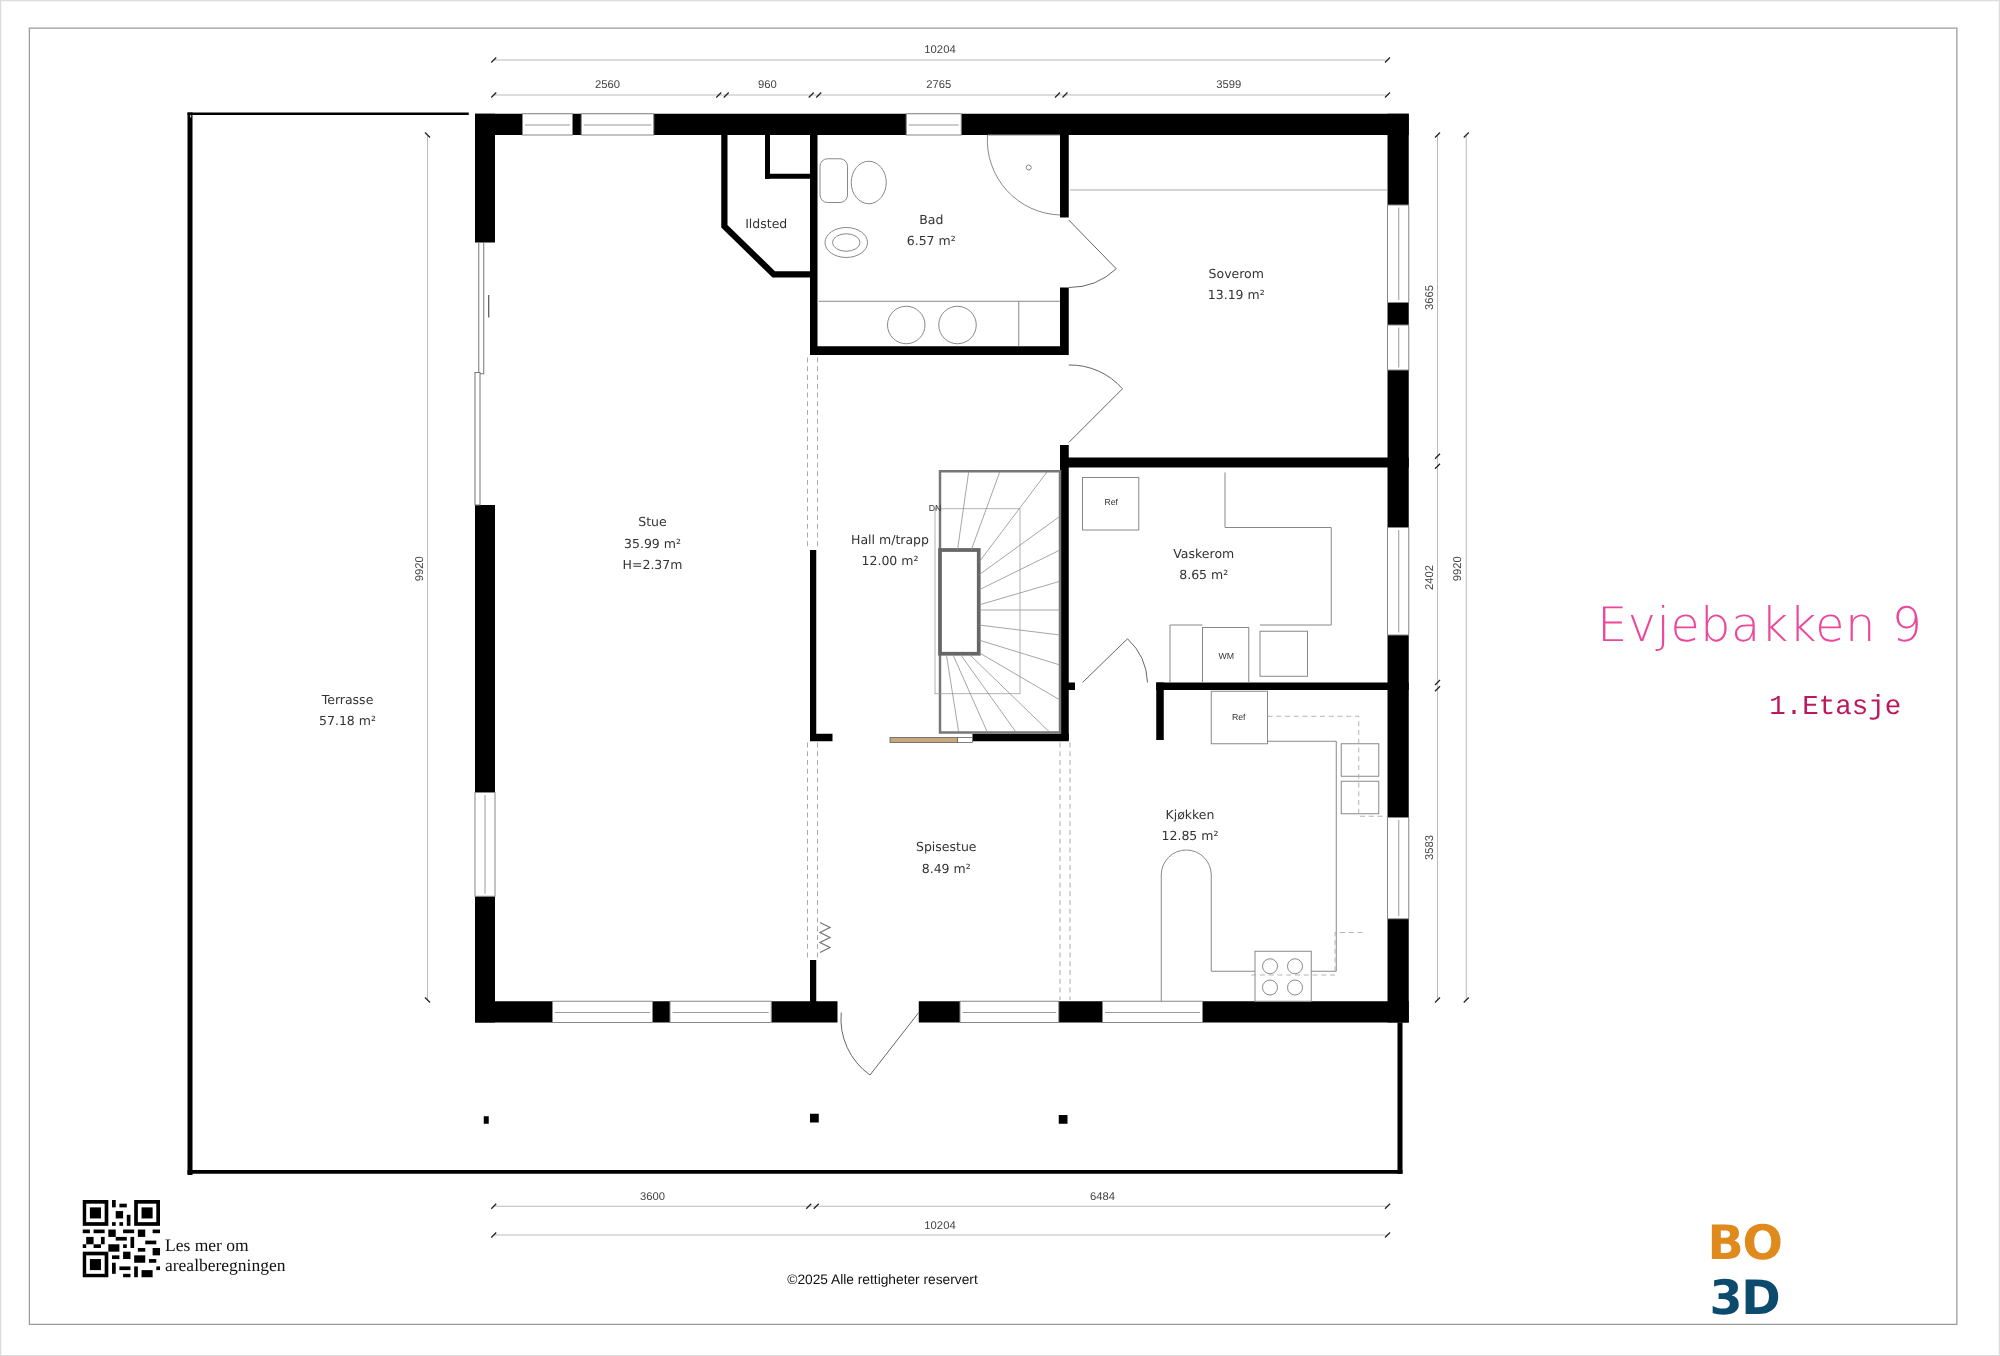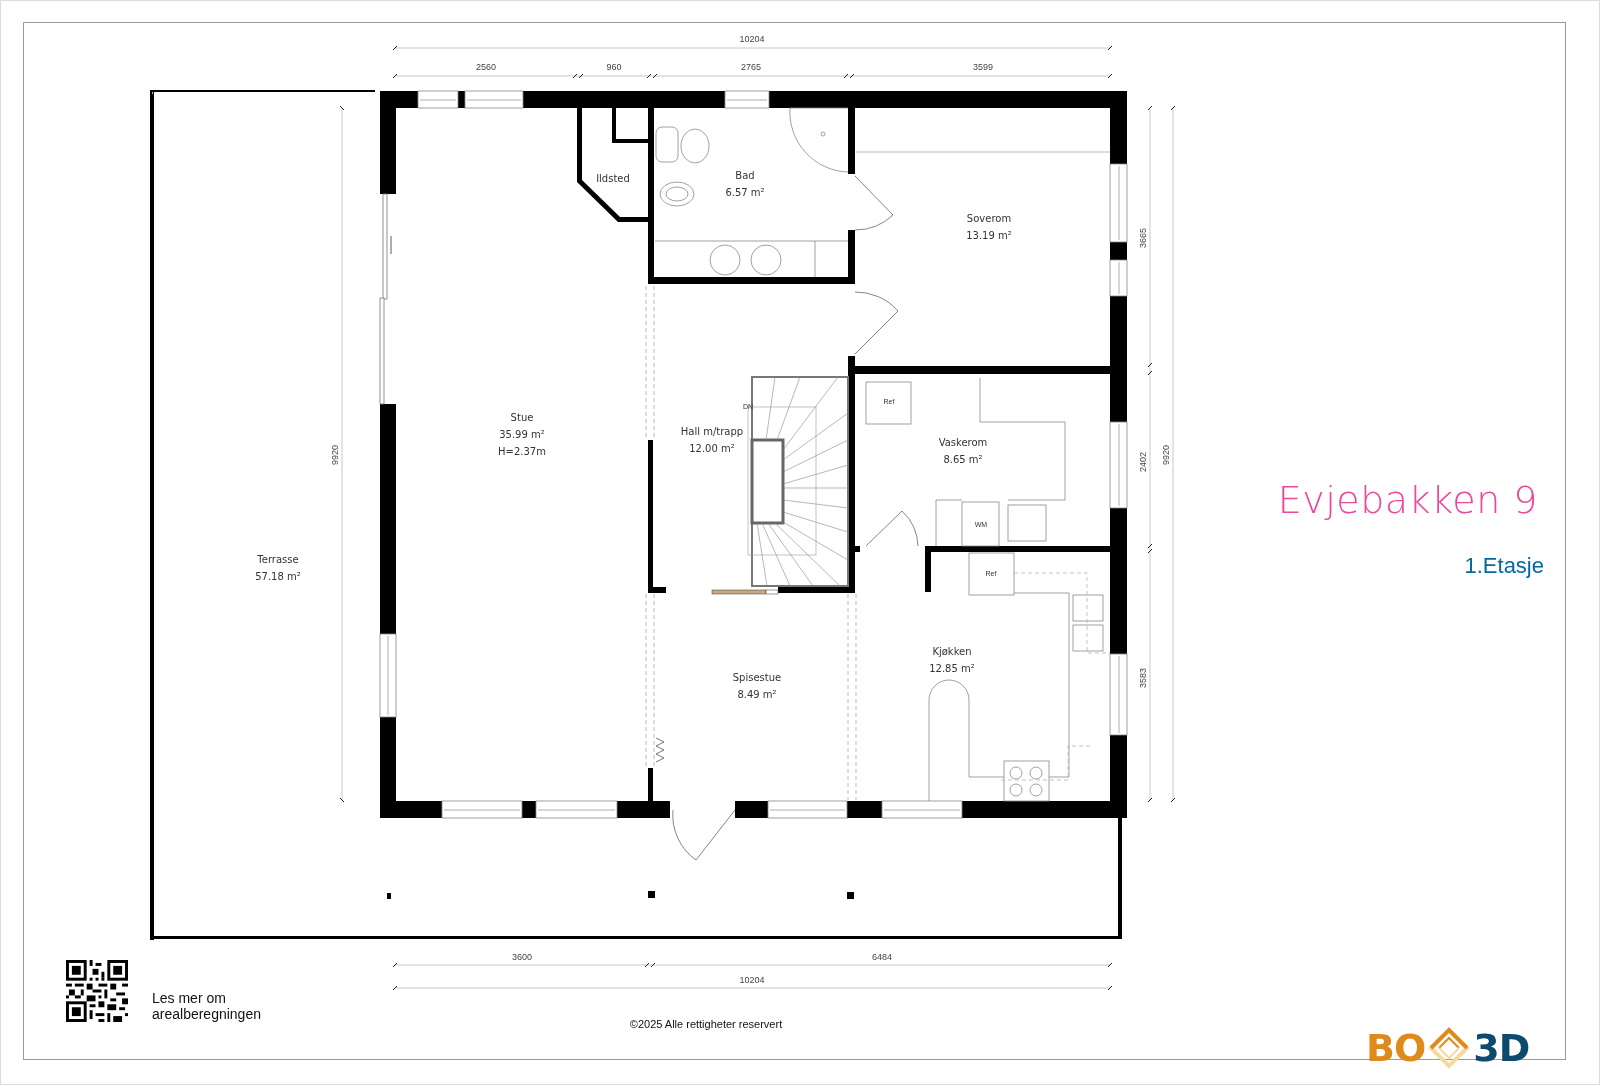--- a/index.html
+++ b/index.html
@@ -4,25 +4,25 @@
   <style>
     html, body { margin: 0; padding: 0; background: #ffffff; }
     body { width: 1600px; height: 1085px; position: relative; overflow: hidden; font-family: "Liberation Sans", sans-serif; }
     .frame { position: absolute; left: 23px; top: 22px; width: 1543px; height: 1038px; border: 1.5px solid #9a9a9a; box-sizing: border-box; }
     .outer { position: absolute; left: 0; top: 0; width: 1598px; height: 1083px; border: 1px solid #dcdcdc; }
     svg.plan { position: absolute; left: 0; top: 0; }
     .room-label { font-family: "DejaVu Sans", sans-serif; font-size: 10px; fill: #333; text-anchor: middle; }
     .dim { font-family: "Liberation Sans", sans-serif; font-size: 9px; fill: #444; text-anchor: middle; }
     .tiny { font-family: "Liberation Sans", sans-serif; font-size: 7px; fill: #333; text-anchor: middle; }
     .title { position: absolute; right: 62px; top: 478px; font-family: "DejaVu Sans", sans-serif; font-weight: 300; font-size: 38px; color: #ec4899; letter-spacing: 0.5px; }
-    .subtitle { position: absolute; right: 56px; top: 553px; font-family: Liberation Sans, sans-serif; font-size: 22px; color: #0369a1; }
+    .subtitle { position: absolute; right: 79px; top: 553px; font-family: Liberation Mono, monospace; font-size: 22px; color: #be185d; }
     .qr { position: absolute; left: 66px; top: 960px; width: 62px; height: 62px; }
-    .qr-text { position: absolute; left: 152px; top: 990px; font-family: Liberation Sans, sans-serif; font-size: 14px; color: #111; line-height: 16px; }
+    .qr-text { position: absolute; left: 132px; top: 990px; font-family: Liberation Serif, serif; font-size: 14px; color: #111; line-height: 16px; }
     .copyright { position: absolute; left: 0; width: 1412px; top: 1018px; text-align: center; font-family: "Liberation Sans", sans-serif; font-size: 11px; color: #111; }
-    .logo { position: absolute; left: 1366px; top: 1026px; height: 44px; display: flex; align-items: center; font-family: "DejaVu Sans", sans-serif; font-weight: bold; font-size: 38px; letter-spacing: -1px; }
+    .logo { position: absolute; left: 1366px; top: 972px; height: 44px; display: flex; align-items: center; font-family: "DejaVu Sans", sans-serif; font-weight: bold; font-size: 38px; letter-spacing: -1px; flex-direction: column; }
     .logo .bo { color: #e08a1e; }
     .logo .d3 { color: #0c4a6e; }
     .logo svg { margin: 0 2px; }
   </style>
 </head>
 <body>
 
 <div class="outer"></div>
 <div class="frame"></div>
 

